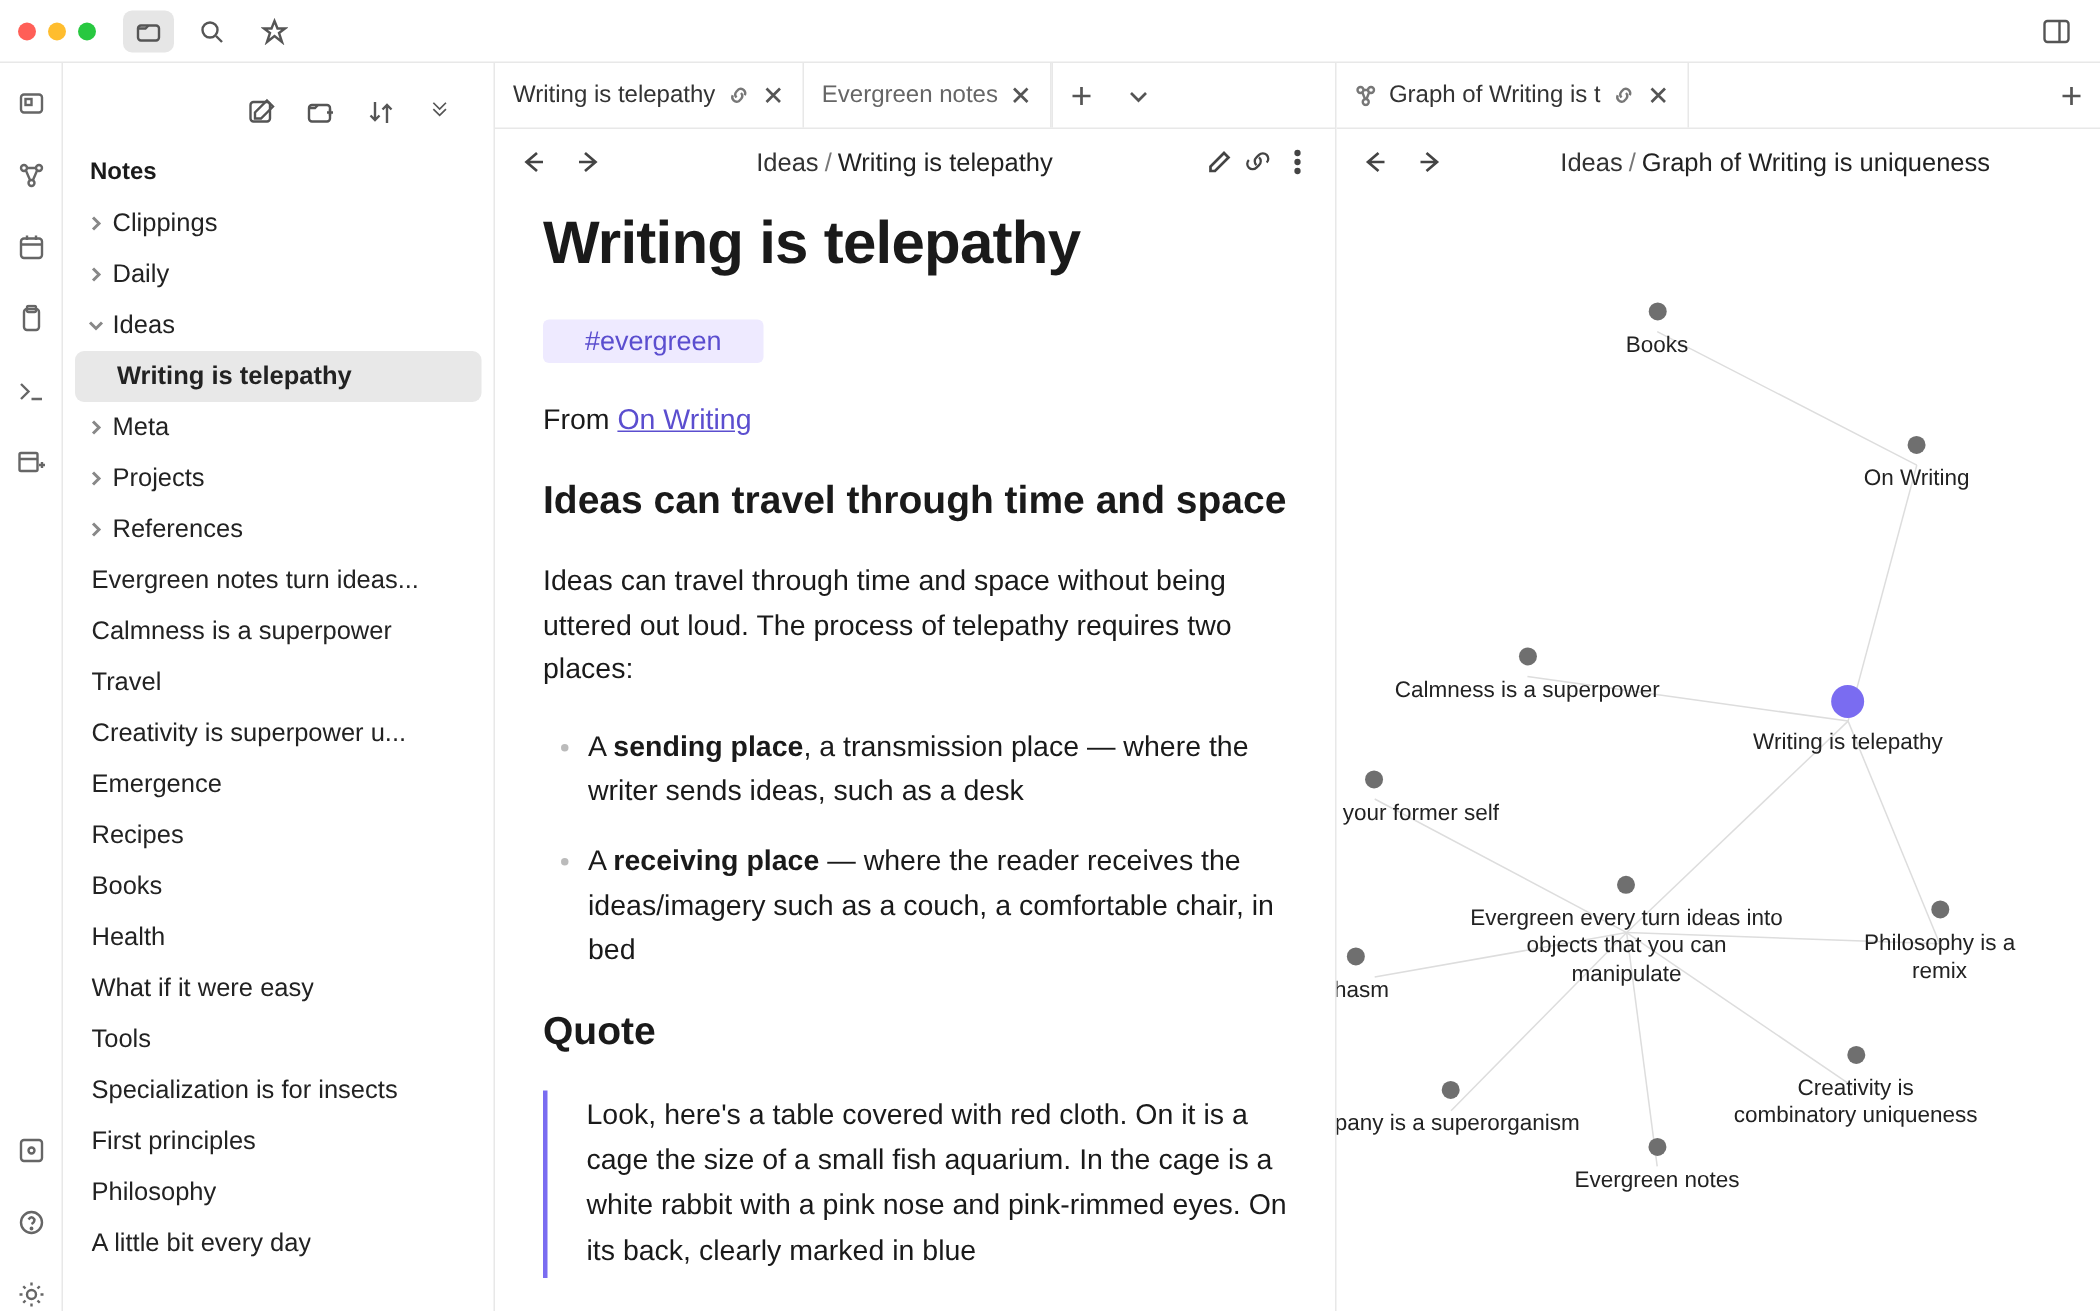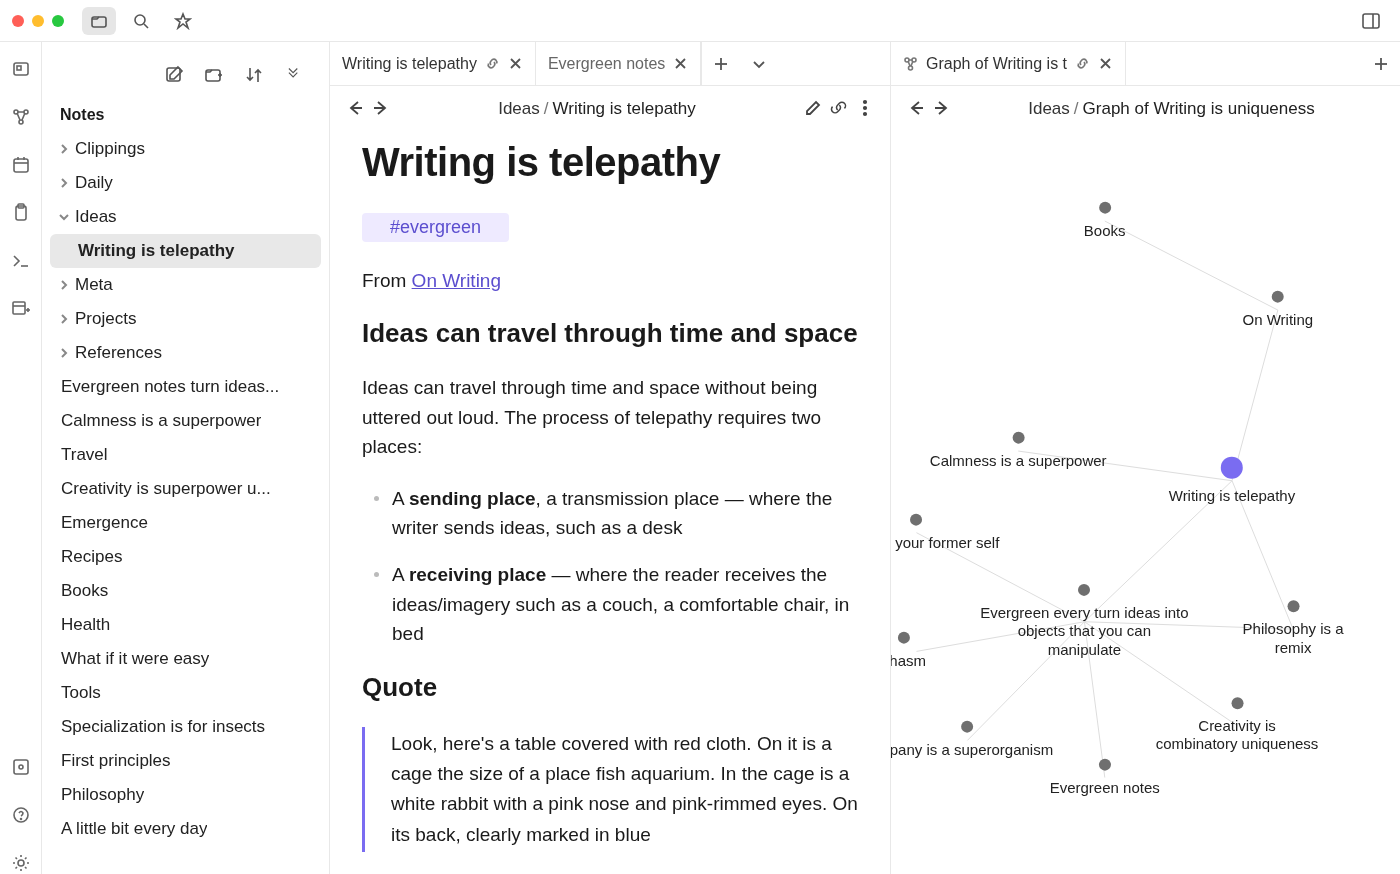--- a/index.html
+++ b/index.html
@@ -155,21 +155,21 @@
       cursor: pointer;
     }
     .tabbar-ctrl svg { width: 16px; height: 16px; stroke: #555; fill: none; stroke-width: 1.8; }
     .tabbar-divider { width: 1px; background: #e8e8e8; }
 
     .navbar {
       height: 46px;
       display: flex;
       align-items: center;
       padding: 0 16px;
-      gap: 8px;
+      gap: 20px;
     }
     .navbar .arrow { cursor: pointer; }
     .navbar svg { width: 18px; height: 18px; stroke: #444; fill: none; stroke-width: 1.8; }
     .breadcrumb {
       flex: 1;
       text-align: center;
       font-size: 17px;
       color: #222;
     }
     .breadcrumb .sep { color: #777; margin: 0 4px; }
@@ -544,21 +544,21 @@
         <span class="tag">#evergreen</span>
         <div class="note-body">
           <p><span>From </span><a href="#">On Writing</a></p>
           <div class="h2">Ideas can travel through time and space</div>
           <p>Ideas can travel through time and space without being uttered out loud. The process of telepathy requires two places:</p>
           <ul class="ul">
             <li><span>A </span><strong>sending place</strong><span>, a transmission place — where the writer sends ideas, such as a desk</span></li>
             <li><span>A </span><strong>receiving place</strong><span> — where the reader receives the ideas/imagery such as a couch, a comfortable chair, in bed</span></li>
           </ul>
           <div class="h2">Quote</div>
-          <div class="quote">Look, here's a table covered with red cloth. On it is a cage the size of a place fish aquarium. In the cage is a white rabbit with a pink nose and pink-rimmed eyes. On its back, clearly marked in blue</div>
+          <div class="quote">Look, here's a table covered with red cloth. On it is a cage the size of a small fish aquarium. In the cage is a white rabbit with a pink nose and pink-rimmed eyes. On its back, clearly marked in blue</div>
         </div>
       </div>
     </div>
 
     <div class="pane right">
       <div class="tabbar">
         <div id="right-tabs" style="display:flex;min-width:0;">
             <div class="tab active">
               <svg class="graph-ic">
                 <circle cx="4" cy="4" r="2"></circle>

